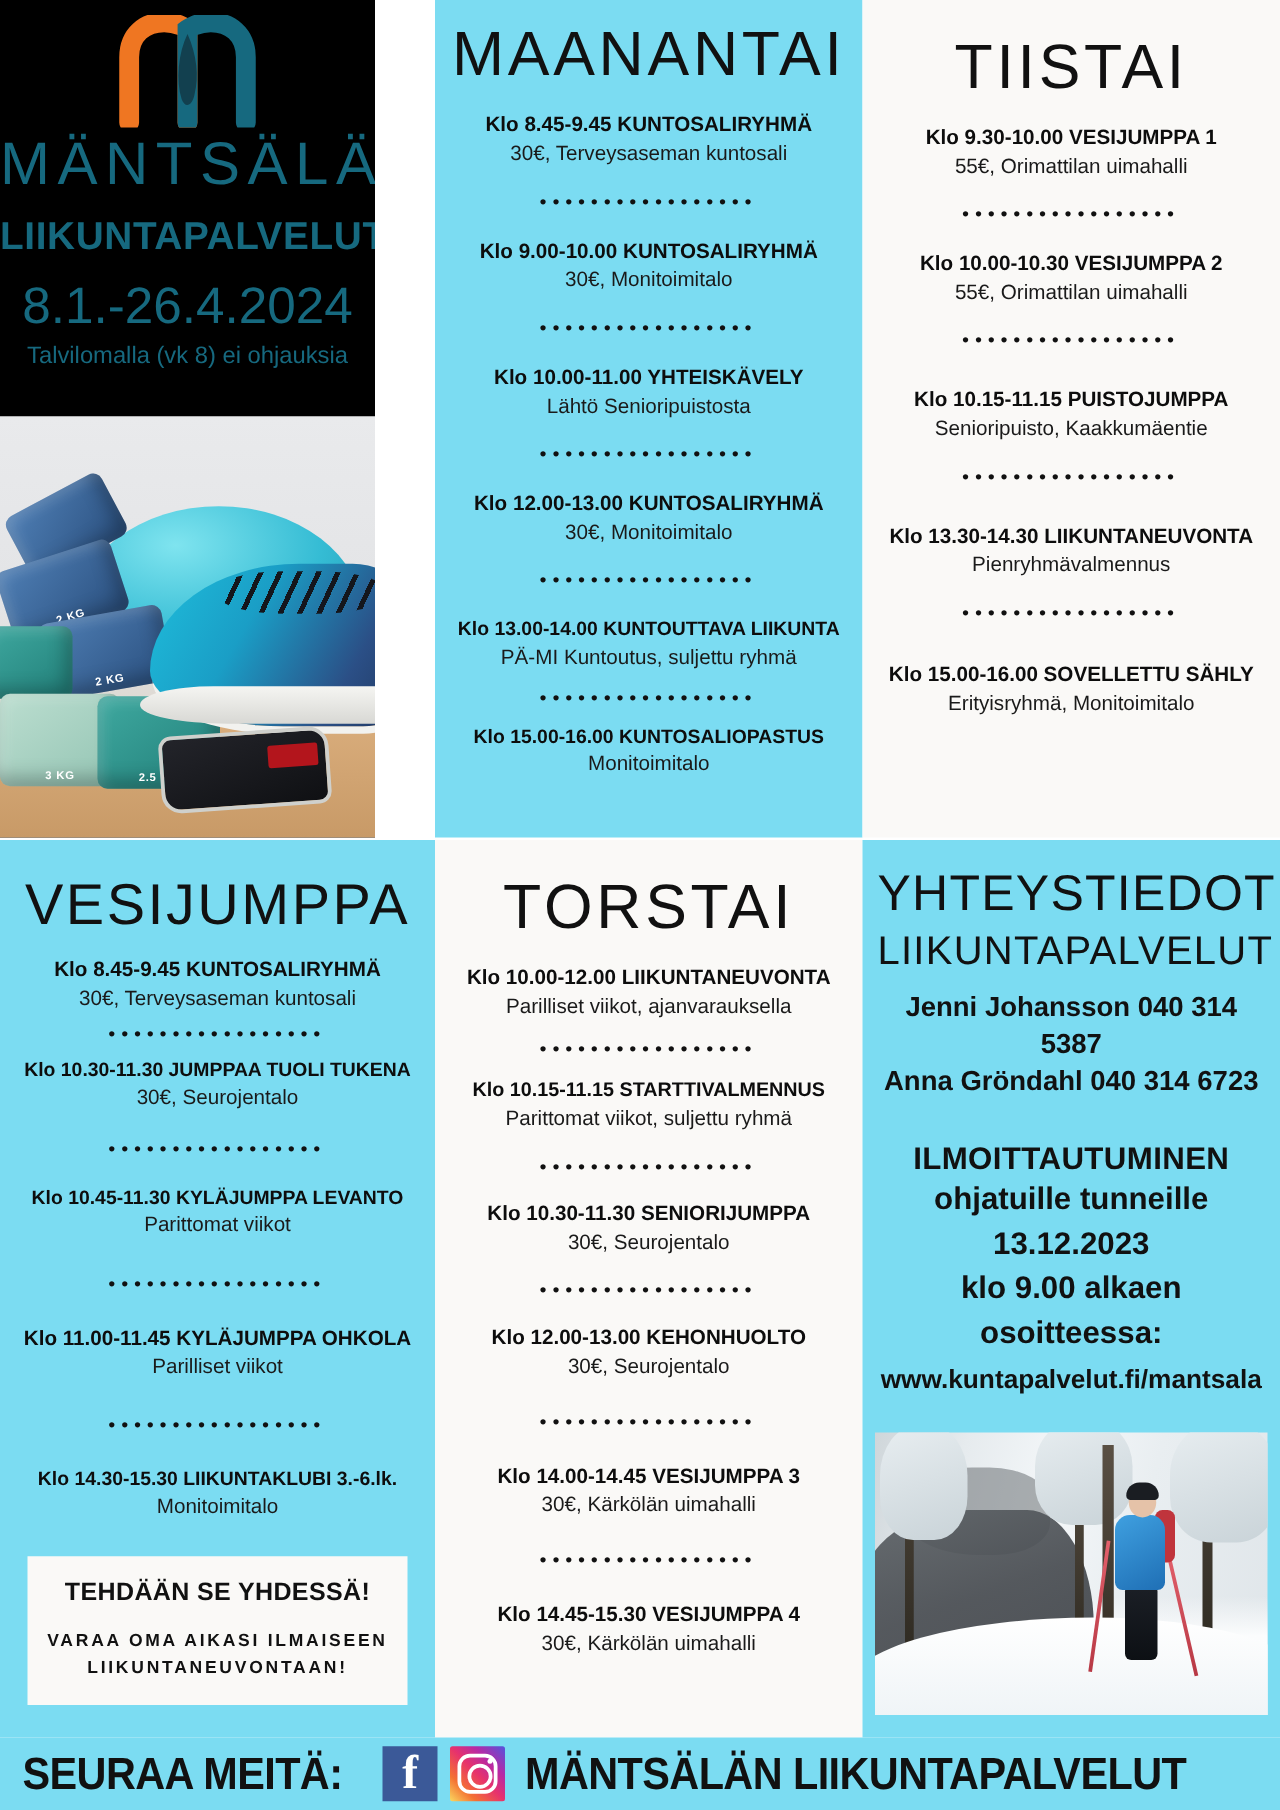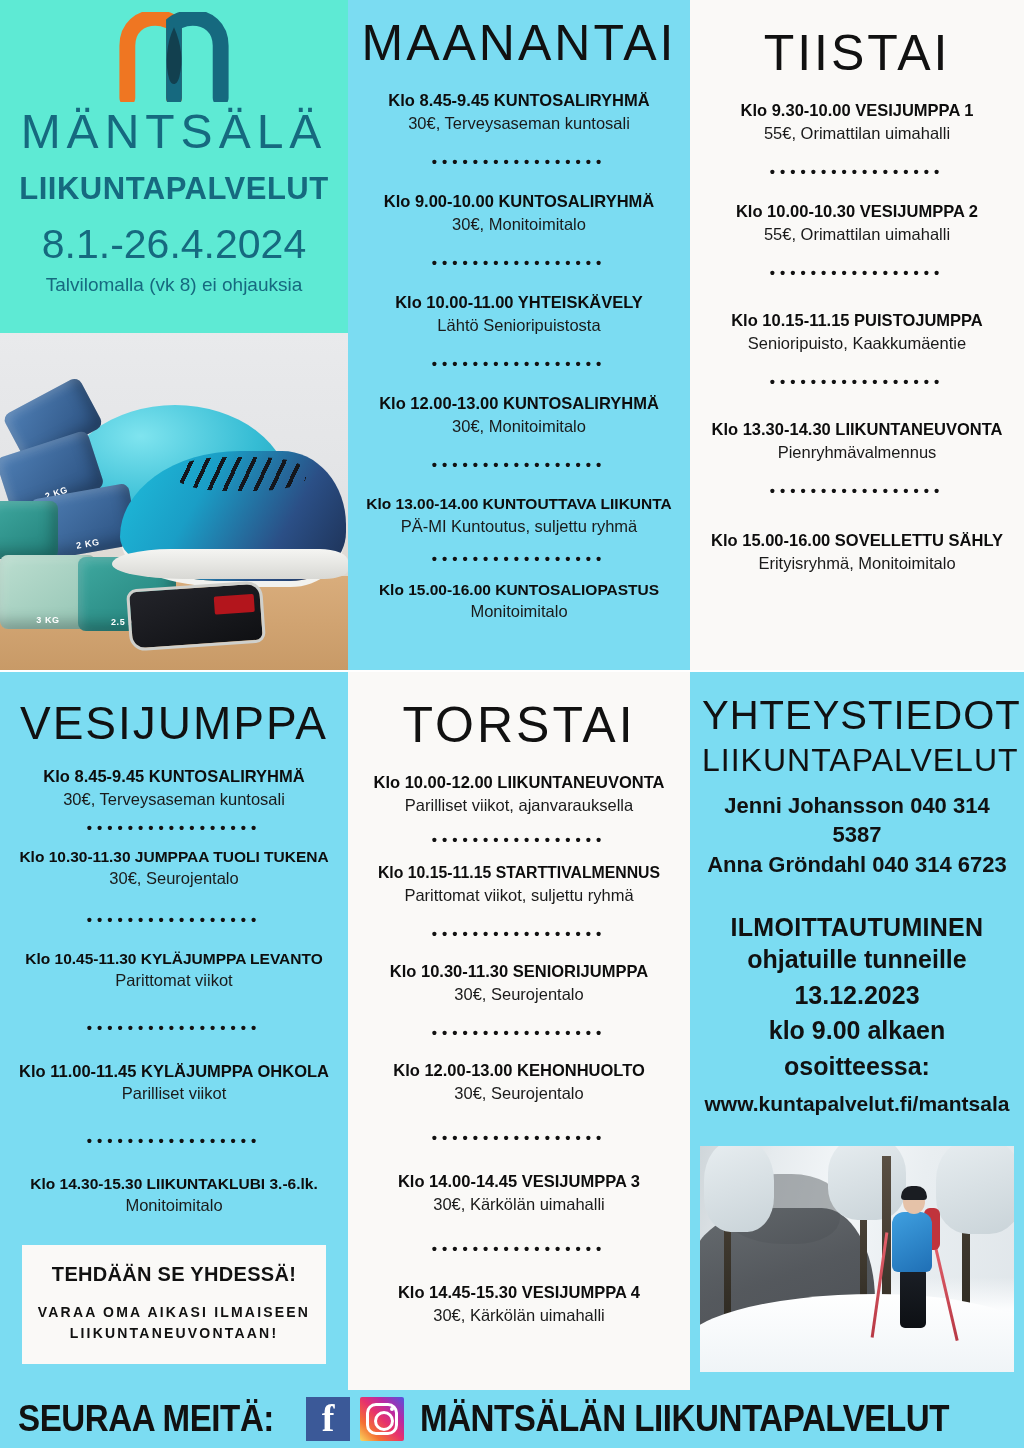--- a/index.html
+++ b/index.html
@@ -12,21 +12,21 @@
   }
 
   
   .poster { position:absolute; inset:0; }
 
   .panel { position:absolute; overflow:hidden; }
   .cyan  { background:#7bdcf2; }
   .white { background:#faf9f7; }
 
   
-  #p-logo    { left:0;   top:0;    width:348px; height:670px; background:#5eead4; }
+  #p-logo    { left:0;   top:0;    width:300px; height:670px; background:#000000;text-decoration:underline; }
   #p-mon     { left:348px; top:0;  width:342px; height:670px; }
   #p-tue     { left:690px; top:0;  width:334px; height:670px; }
   
   #p-wed     { left:0;   top:672px; width:348px; height:718px; }
   #p-thu     { left:348px; top:672px; width:342px; height:718px; }
   #p-con     { left:690px; top:672px; width:334px; height:718px; }
   
   #p-foot    { left:0; top:1390px; width:1024px; height:58px; background:#7bdcf2; }
 
   

